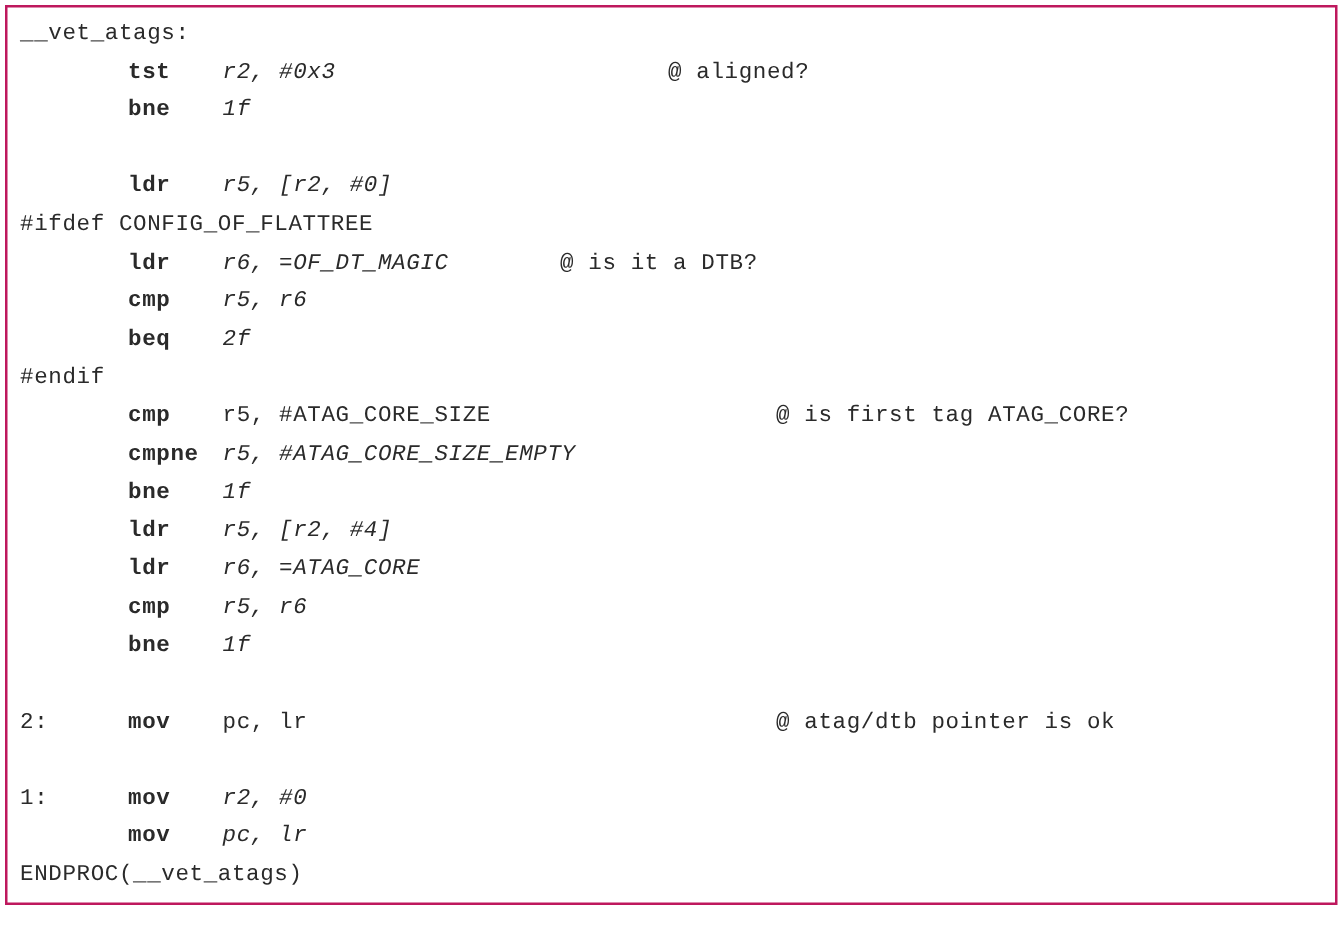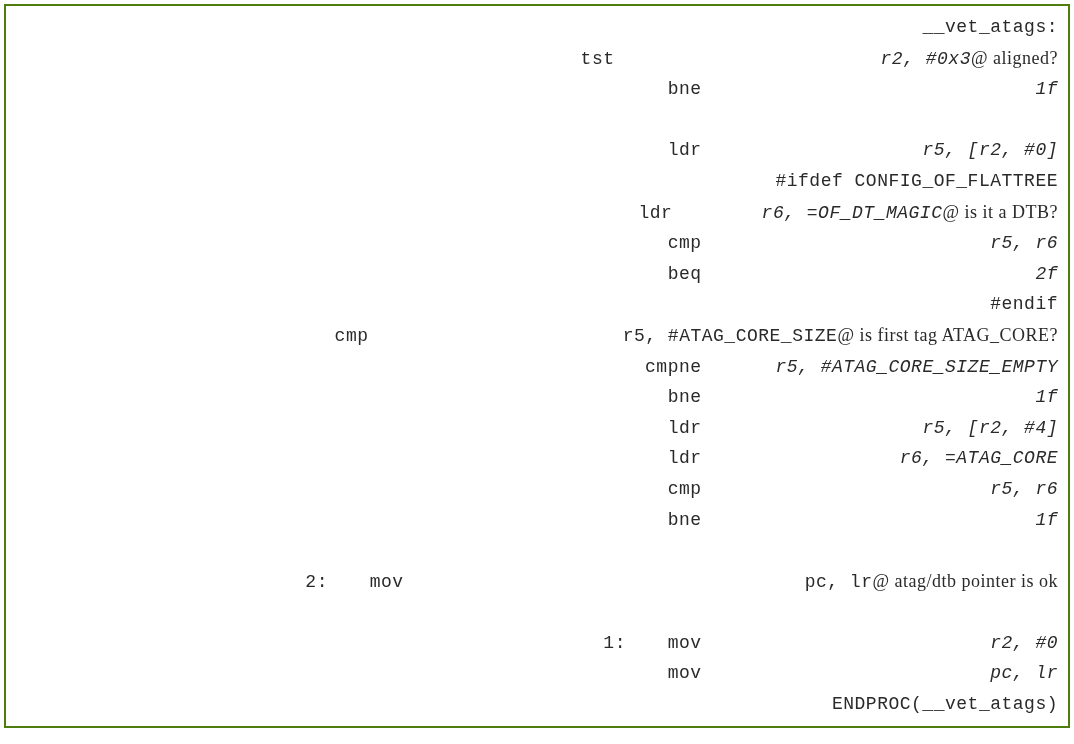--- a/index.html
+++ b/index.html
@@ -9,50 +9,48 @@
     }
     body {
       background: #ffffff;
       padding: 4px;
       font-family: "Courier New", Courier, monospace;
       font-size: 18px;
       color: #2a2a2a;
       line-height: 1.7;
     }
     .code-box {
-      border: 2px solid #4d7c0f;
+      border: 2px solid #be185d;
       padding: 6px 10px 6px 10px;
       white-space: pre;
       letter-spacing: 0.5px;
-      text-align: right;
     }
     .line {
       display: block;
     }
     .label-col {
       display: inline-block;
       width: 8ch;
     }
     .op-col {
       display: inline-block;
       width: 7ch;
+      font-weight: bold;
     }
     .arg-col {
       display: inline-block;
       width: 33ch;
       font-style: italic;
     }
     .comment-col {
       display: inline-block;
-      font-family: Liberation Serif, serif;
     }
     .arg-col-wide {
       display: inline-block;
       width: 41ch;
-      margin-left: 26px;
     }
     .arg-col-narrow {
       display: inline-block;
       width: 25ch;
       font-style: italic;
     }
   </style>
 </head>
 <body>
 

